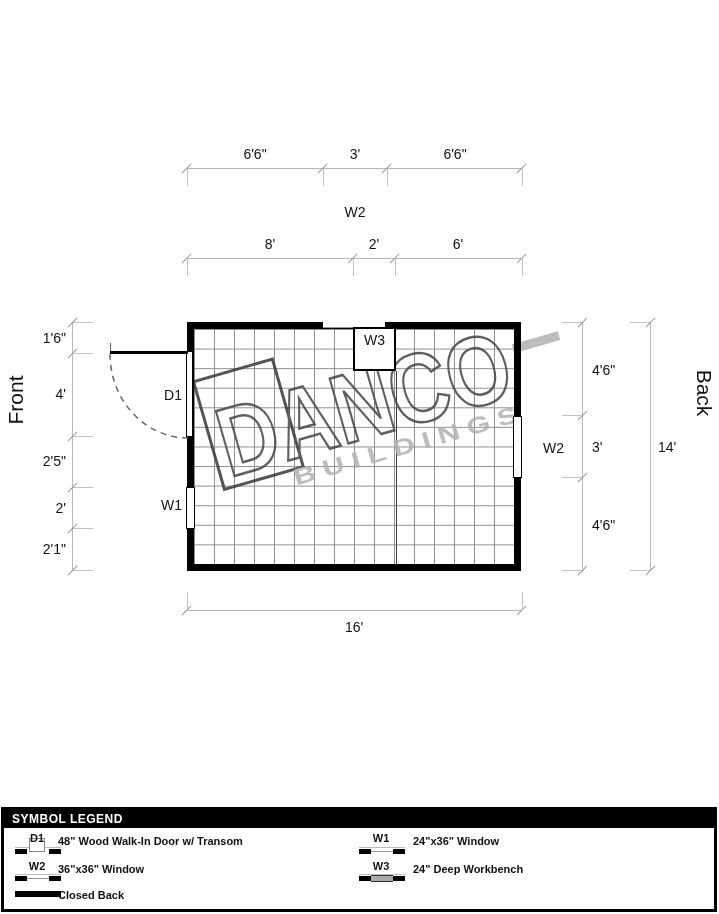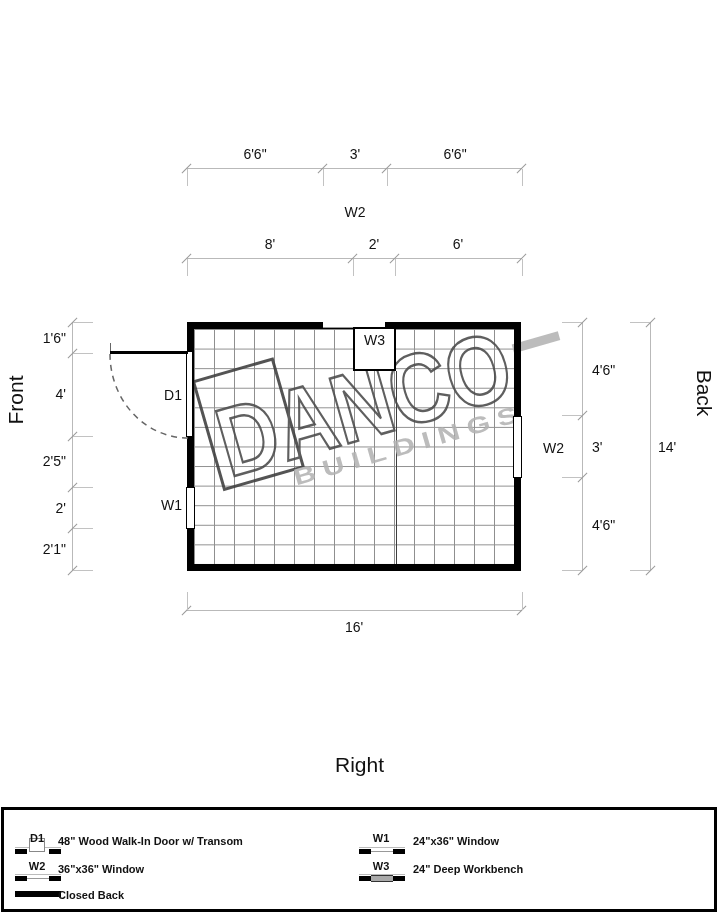--- a/index.html
+++ b/index.html
@@ -37,21 +37,20 @@
   .lg-mid{width:22px;height:1px;background:#999;}
   .lg-doorbox{width:16px;height:14px;border:1px solid #888;background:#fff;box-sizing:border-box;z-index:1;}
   .lg-bench{width:22px;height:5px;background:#aaa;border-top:1px solid #333;border-bottom:1px solid #333;box-sizing:content-box;}
   .lg-wall{width:46px;height:6px;background:#000;}
 </style>
 </head>
 <body>
 
 <div id="canvas">
 
-  <div class="abs side-label center" style="left:0;top:753px;width:719px;">Right</div>
   <div class="abs side-label center" style="left:-24px;top:388px;width:80px;height:24px;transform:rotate(-90deg);">Front</div>
   <div class="abs side-label center" style="left:664px;top:381px;width:80px;height:24px;transform:rotate(90deg);">Back</div>
 
   <div class="abs dim-text center" style="left:225px;top:146px;width:60px;">6'6"</div>
   <div class="abs dim-text center" style="left:325px;top:146px;width:60px;">3'</div>
   <div class="abs dim-text center" style="left:425px;top:146px;width:60px;">6'6"</div>
   <div class="abs dim-line-h" style="left:187px;top:168px;width:335px;"></div>
   <div class="abs slash" style="left:180px;top:168px;"></div>
   <div class="abs slash" style="left:316px;top:168px;"></div>
   <div class="abs slash" style="left:380px;top:168px;"></div>
@@ -149,20 +148,21 @@
 
   <div id="workbench" class="abs">
     <div class="plan-label center" style="margin-top:3px;">W3</div>
   </div>
 
   <div class="abs plan-label right" style="left:150px;top:387px;width:32px;">D1</div>
   <div class="abs plan-label right" style="left:150px;top:497px;width:32px;">W1</div>
   <div class="abs plan-label" style="left:543px;top:440px;">W2</div>
 
   <div id="legend" class="abs">
+    <div id="legend-header" class="abs">SYMBOL LEGEND</div>
 
     <div class="abs lg-doorbox" style="left:25px;top:28px;"></div>
     <div class="abs lg-code" style="left:8px;top:22px;">D1</div>
     <div class="abs lg-underline" style="left:11px;top:37px;"></div>
     <div class="abs lg-sq" style="left:11px;top:39px;"></div>
     <div class="abs lg-sq" style="left:45px;top:39px;"></div>
     <div class="abs lg-desc" style="left:54px;top:25px;">48" Wood Walk-In Door w/ Transom</div>
 
     <div class="abs lg-code" style="left:8px;top:50px;">W2</div>
     <div class="abs lg-underline" style="left:11px;top:64px;"></div>

